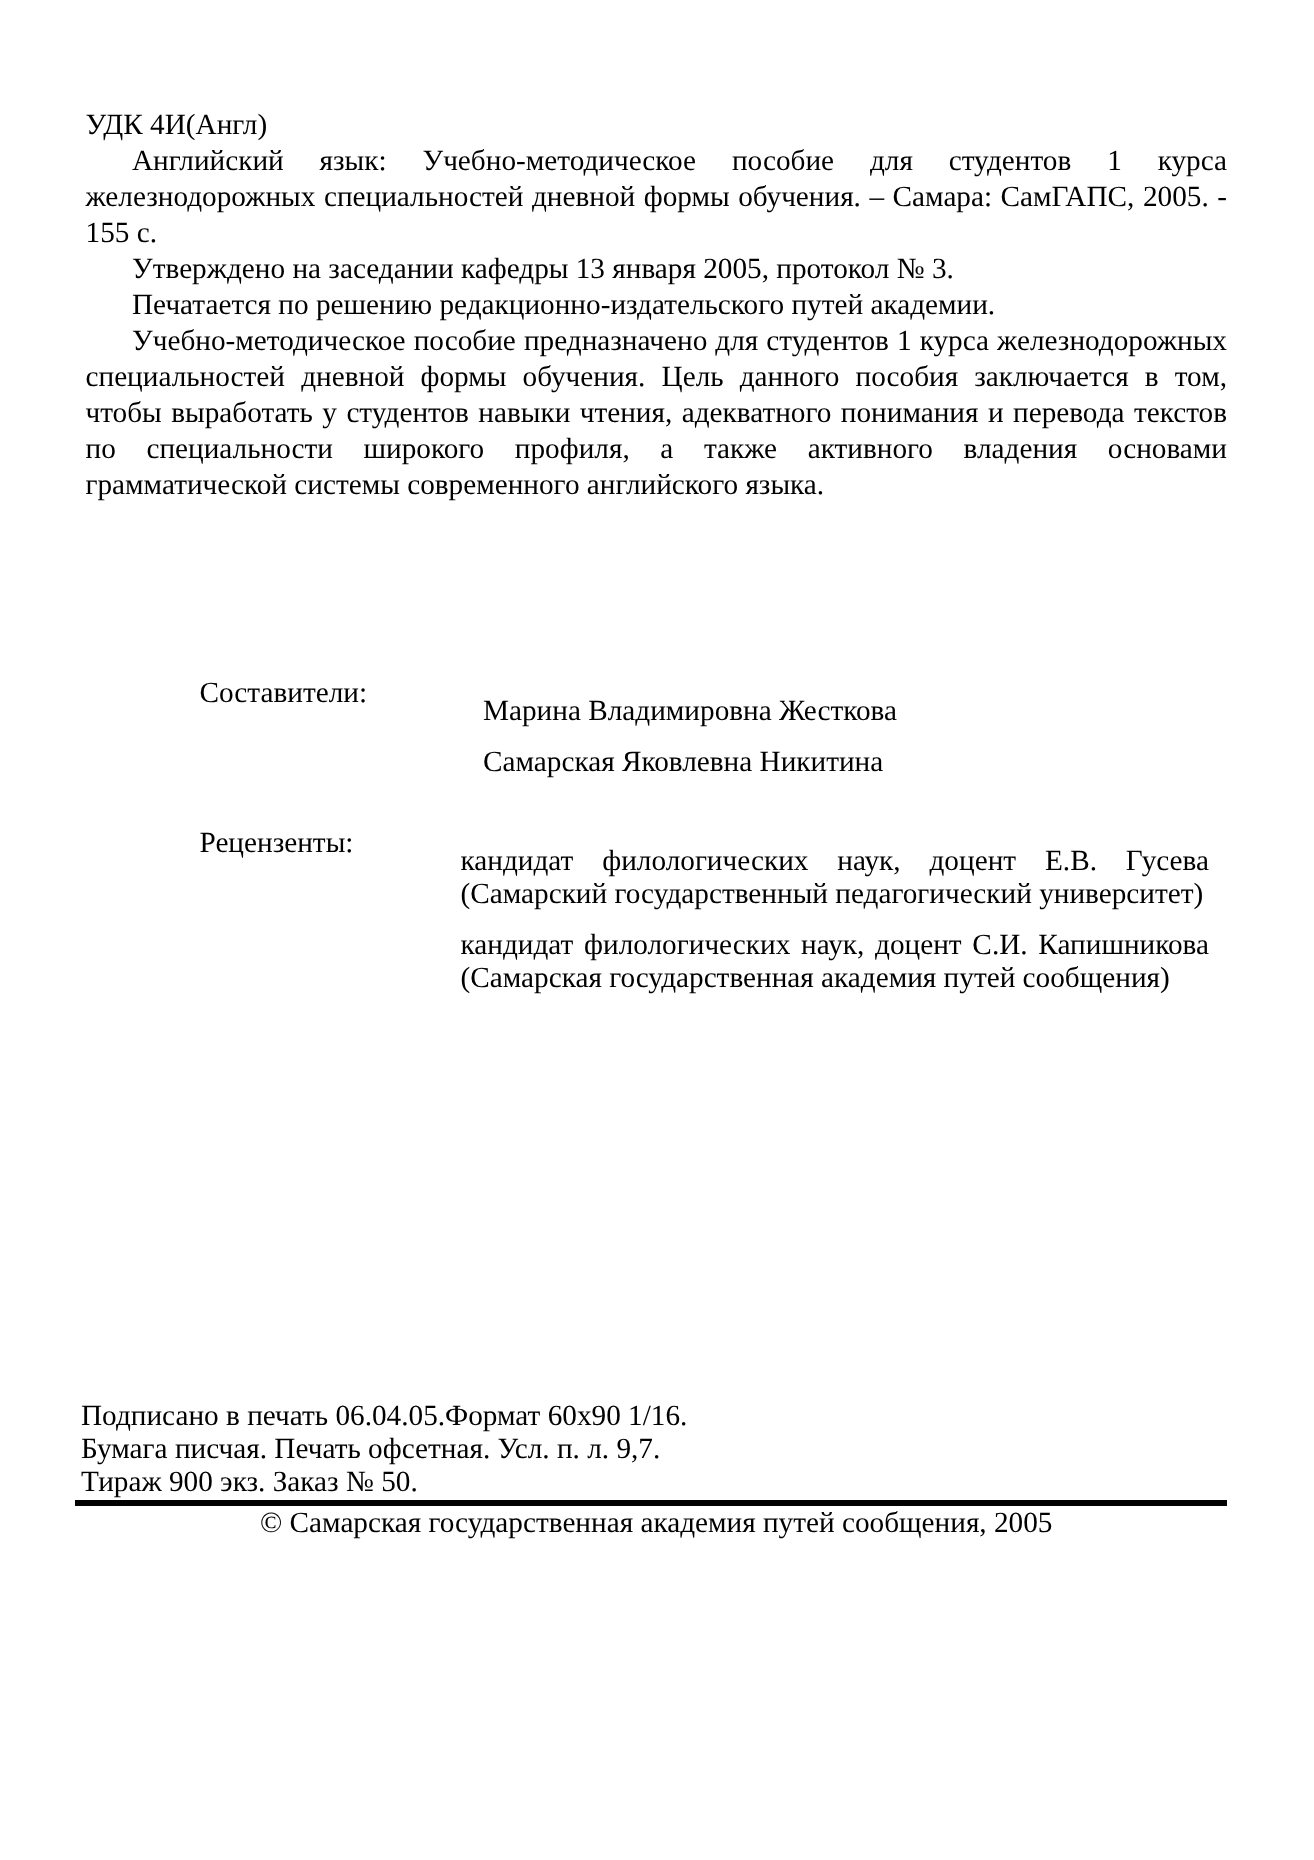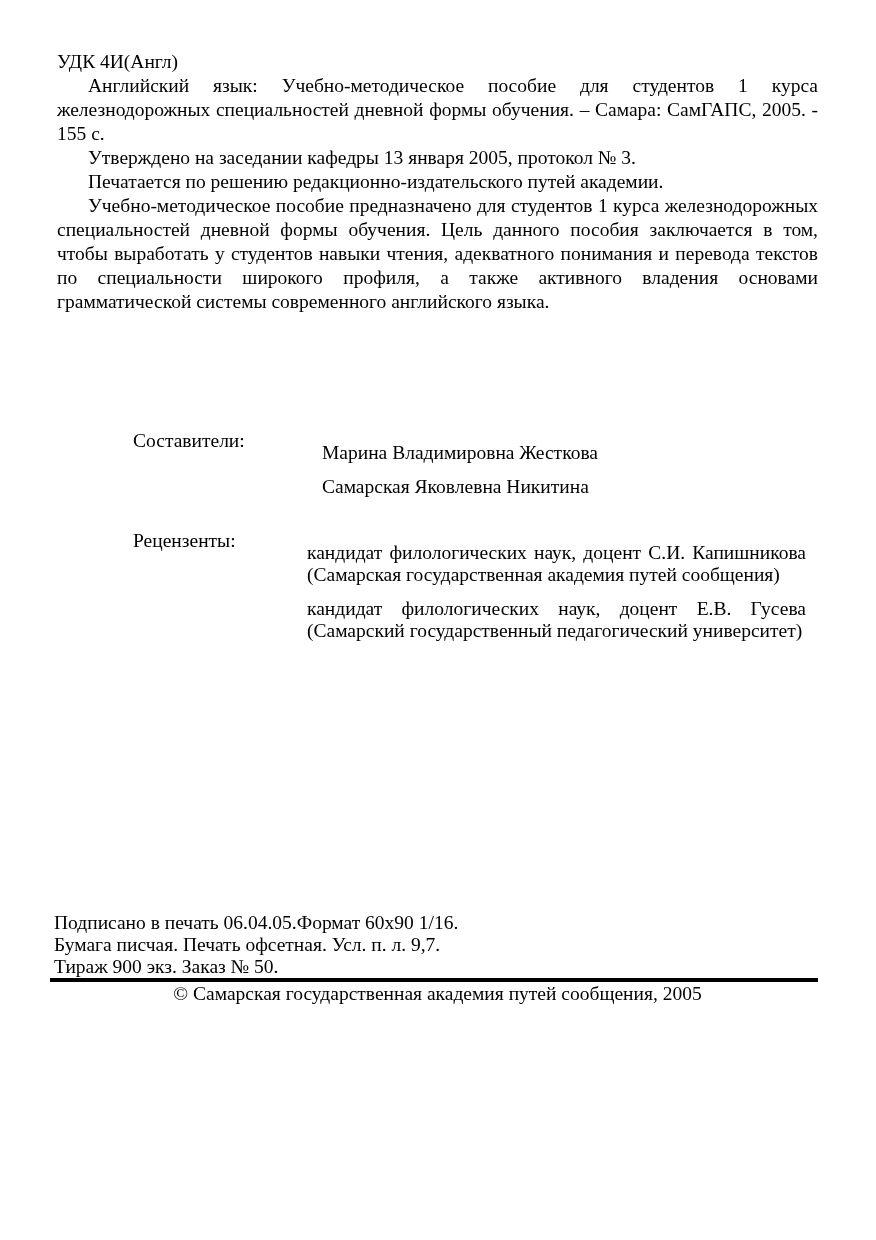--- a/index.html
+++ b/index.html
@@ -10,21 +10,21 @@
   .page {
     position: relative;
     width: 876px;
     height: 1240px;
     box-sizing: border-box;
     background: #ffffff;
     color: #000000;
     font-family: "Liberation Serif", "DejaVu Serif", serif;
     font-size: 19.5px;
     line-height: 24px;
-    padding: 50px 58px 0 57px;
+    padding: 72px 58px 0 57px;
     overflow: hidden;
   }
   .page p { margin: 0; }
 
   .udk {
     margin-left: 31px;
   }
   .para-indent { text-indent: 31px; }
   .justify { text-align: justify; }
 
@@ -87,22 +87,22 @@
     <div class="credit-label">Составители:</div>
     <div class="credit-value">
       <p>Марина Владимировна Жесткова</p>
       <p>Самарская Яковлевна Никитина</p>
     </div>
   </div>
 
   <div class="credit-row reviewers">
     <div class="credit-label">Рецензенты:</div>
     <div class="credit-value">
+      <p class="justify">кандидат филологических наук, доцент Е.В. Гусева (Самарский государственный педагогический университет)</p>
       <p class="justify">кандидат филологических наук, доцент С.И. Капишникова (Самарская государственная академия путей сообщения)</p>
-      <p class="justify">кандидат филологических наук, доцент Е.В. Гусева (Самарский государственный педагогический университет)</p>
     </div>
   </div>
 
   <div class="imprint">
     <div>Подписано в печать 06.04.05.Формат 60х90 1/16.</div>
     <div>Бумага писчая. Печать офсетная. Усл. п. л. 9,7.</div>
     <div>Тираж 900 экз. Заказ № 50.</div>
   </div>
 
   <div class="rule"></div>

